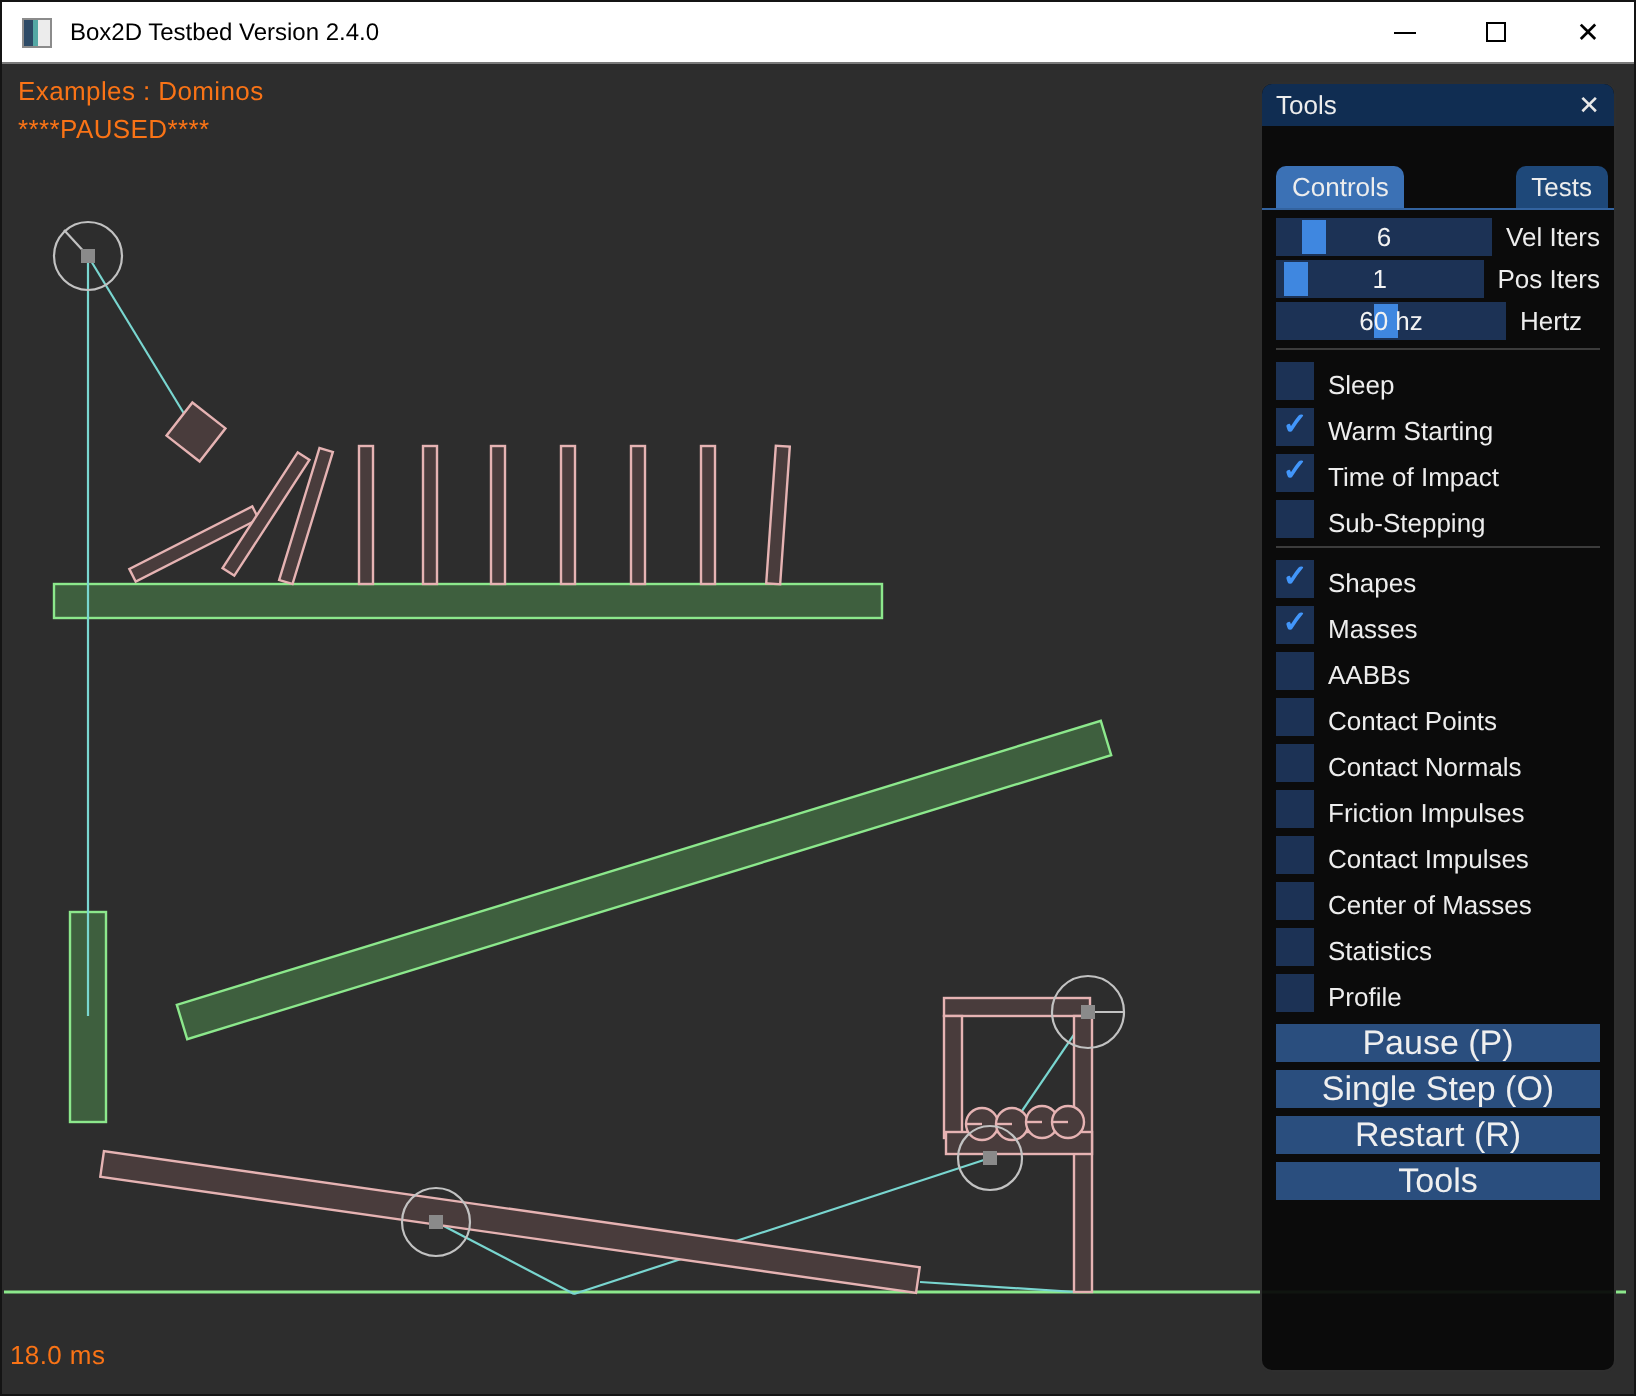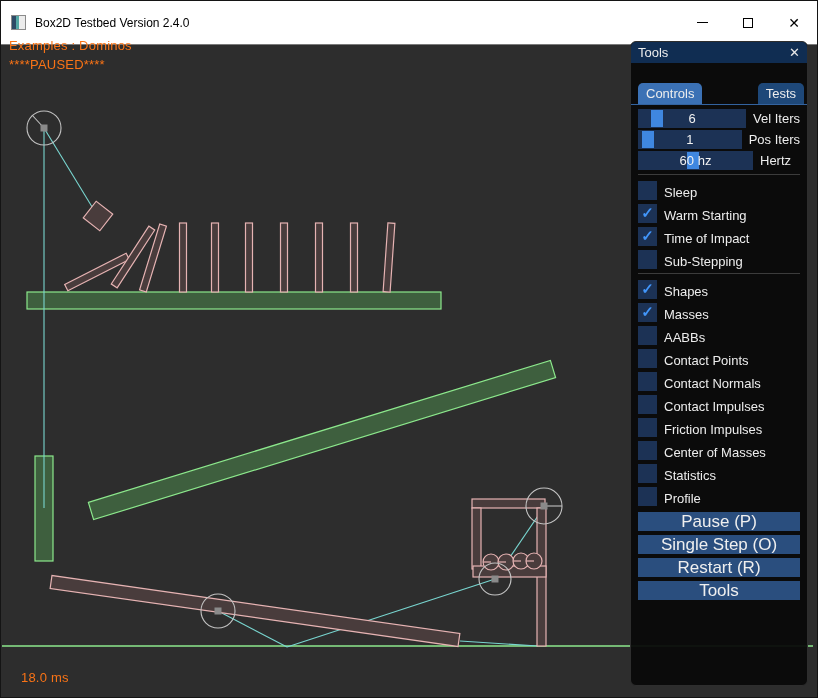--- a/index.html
+++ b/index.html
@@ -4,21 +4,21 @@
 <style>
   * { margin:0; padding:0; box-sizing:border-box; }
   html,body { background:#000; }
   body { font-family:"Liberation Sans", sans-serif; }
   .window {
     position:relative; width:818px; height:698px;
     background:#2d2d2d; border:1px solid #141414; overflow:hidden;
   }
   
   .titlebar {
-    position:absolute; left:0; top:0; width:100%; height:44px;
+    position:absolute; left:0; top:0; width:100%; height:31px;
     background:#ffffff; border-bottom:1px solid #7a7a7a;
     display:flex; align-items:center;
   }
   .app-icon {
     width:15px; height:15px; margin:0 9px 0 10px;
     border:1px solid #8b8b8b;
     background:linear-gradient(90deg,#2d4a66 0 34%,#54a8a4 34% 52%,#ececec 52% 100%);
   }
   .app-title { font-size:12px; color:#000; flex:1; }
   .win-btn {
@@ -26,21 +26,21 @@
     font-size:13px; color:#000; background:transparent; border:none;
   }
   .win-btn .glyph-min { display:block; width:11px; border-top:1px solid #000; }
   .win-btn .glyph-max { display:block; width:10px; height:10px; border:1px solid #000; }
   .win-btn.close { font-size:14px; }
   
   .scene { position:absolute; left:0; top:0; }
   .hud { position:absolute; font-size:13px; color:#f97316; letter-spacing:0.2px; }
   .hud.example { left:8px; top:37px; }
   .hud.paused  { left:8px; top:56px; }
-  .hud.ms      { left:20px; top:669px; }
+  .hud.ms      { left:4px; top:669px; }
   
   .tools-panel {
     position:absolute; left:629px; top:40px; width:178px; height:645px;
     background:rgba(9,9,9,0.95); border:1px solid #2e2e2e; border-radius:6px;
     color:#ededed; font-size:13px;
   }
   .panel-title {
     height:21px; background:#102d52; border-radius:5px 5px 0 0;
     display:flex; align-items:center; justify-content:space-between;
     padding:0 7px;
@@ -241,25 +241,25 @@
           <div class="check-row">
             <div class="checkbox"></div>
             <span class="check-label">Contact Points</span>
           </div>
           <div class="check-row">
             <div class="checkbox"></div>
             <span class="check-label">Contact Normals</span>
           </div>
           <div class="check-row">
             <div class="checkbox"></div>
+            <span class="check-label">Friction Impulses</span>
+          </div>
+          <div class="check-row">
+            <div class="checkbox"></div>
             <span class="check-label">Contact Impulses</span>
-          </div>
-          <div class="check-row">
-            <div class="checkbox"></div>
-            <span class="check-label">Friction Impulses</span>
           </div>
           <div class="check-row">
             <div class="checkbox"></div>
             <span class="check-label">Center of Masses</span>
           </div>
           <div class="check-row">
             <div class="checkbox"></div>
             <span class="check-label">Statistics</span>
           </div>
           <div class="check-row">

